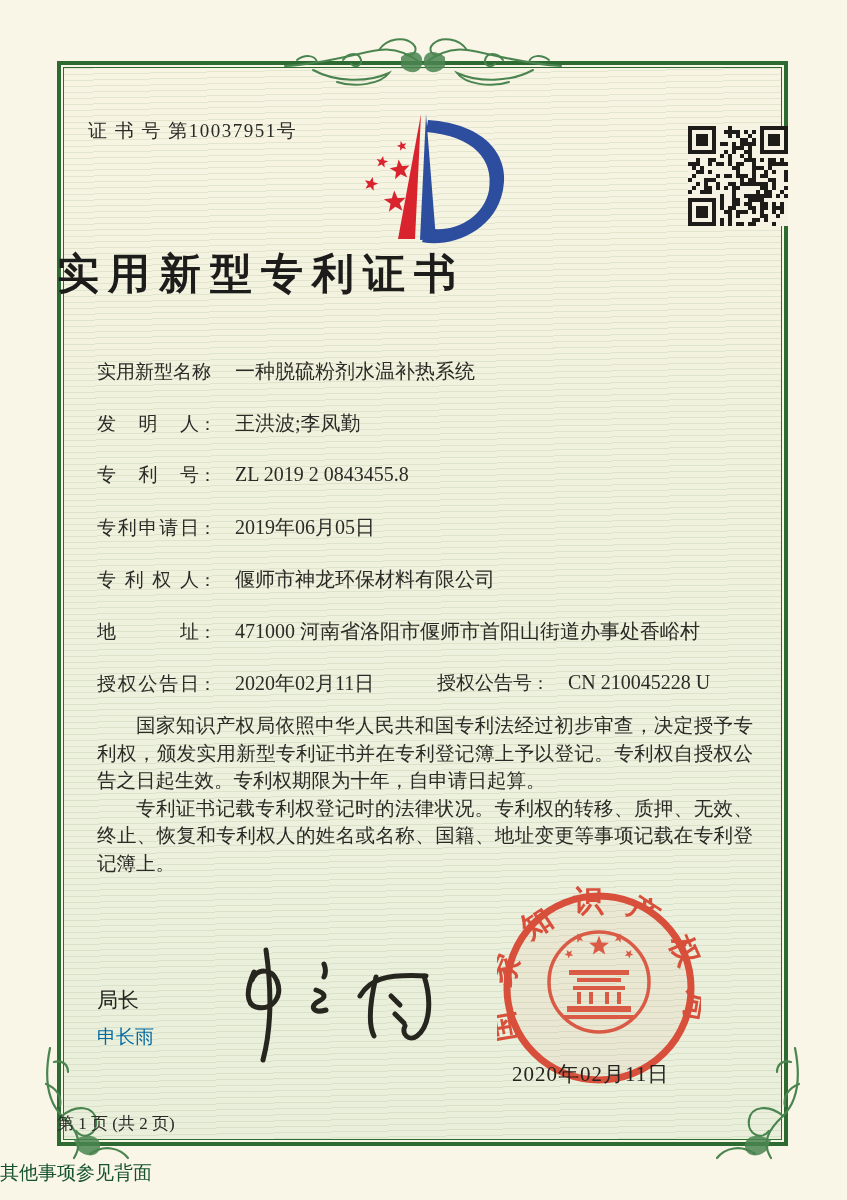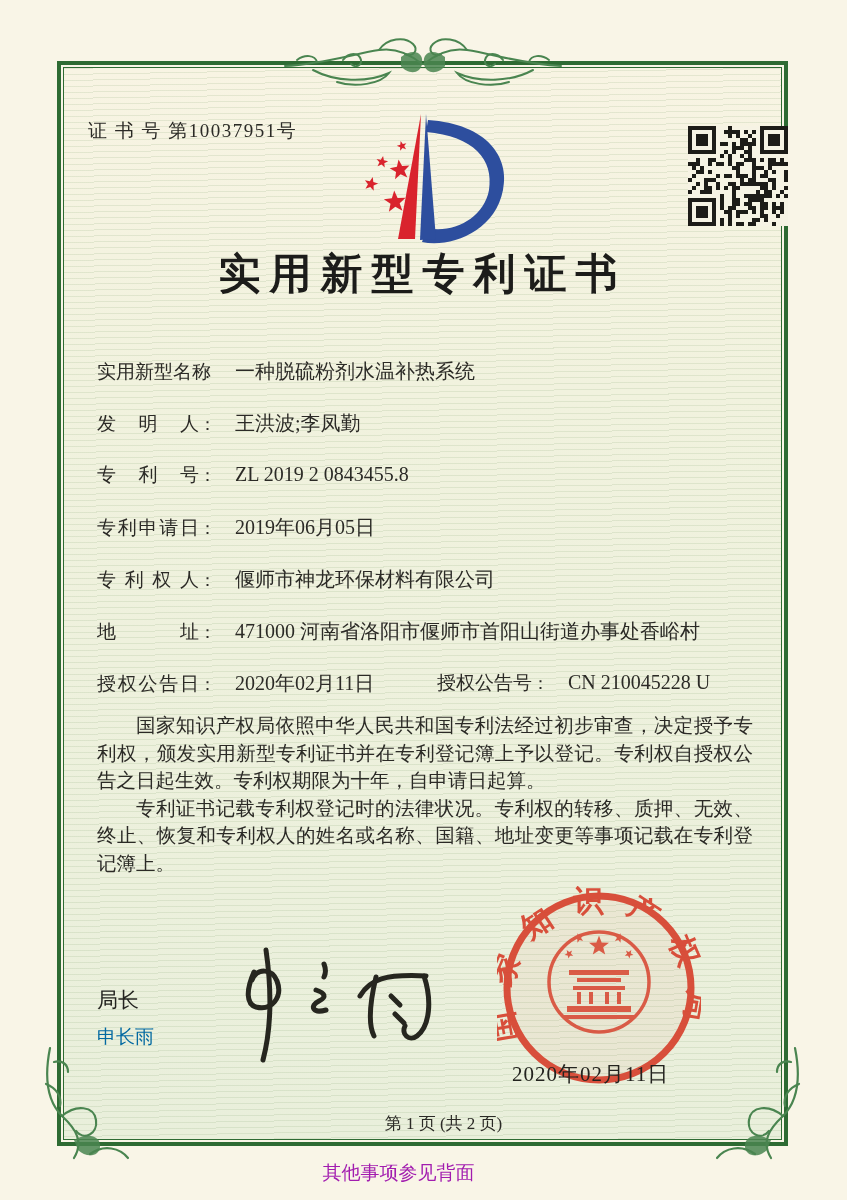--- a/index.html
+++ b/index.html
@@ -15,21 +15,21 @@
     background:
       repeating-linear-gradient(179deg,
         rgba(128,162,110,.17) 0px, rgba(128,162,110,.17) 1px,
         rgba(0,0,0,0) 1px, rgba(0,0,0,0) 6px),
       linear-gradient(180deg,#f8f4e3 0%,#f1f2de 30%,#e9efdb 100%);}
   .orn{position:absolute;pointer-events:none;}
   
   .cert-no{position:absolute;left:88px;top:118px;font-size:19px;letter-spacing:1.5px;}
   .logo{position:absolute;left:336px;top:108px;width:175px;height:140px;}
   .qr{position:absolute;left:688px;top:126px;width:100px;height:100px;}
-  .title{position:absolute;left:57px;top:246px;width:731px;text-align:center;
+  .title{position:absolute;left:57px;top:246px;width:731px;text-align:left;
     font-size:42px;font-weight:bold;letter-spacing:9px;color:#1c1c1a;}
   
   .fields{position:absolute;left:97px;top:358px;width:670px;}
   .field-row{position:relative;height:24px;margin-bottom:28px;white-space:nowrap;}
   .flabel{display:inline-block;width:102px;font-size:19px;
     text-align:justify;text-align-last:justify;vertical-align:baseline;}
   .colon{font-size:17px;}
   .fvalue{font-size:20px;margin-left:19px;}
   .grant-pair{position:absolute;left:340px;top:0;}
   
@@ -38,22 +38,22 @@
   .body-text p{margin:0;text-indent:2em;}
   
   .duty{position:absolute;left:97px;top:986px;font-size:21px;
     font-family:Liberation Mono, monospace;color:#23231f;}
   .duty-name{position:absolute;left:97px;top:1024px;font-size:19px;
     font-family:"Liberation Sans","DejaVu Sans",sans-serif;color:#0369a1;}
   .sig{position:absolute;left:220px;top:938px;width:238px;height:128px;}
   .seal{position:absolute;left:497px;top:886px;width:204px;height:204px;opacity:.93;}
   .seal-date{position:absolute;left:512px;top:1060px;font-size:21px;letter-spacing:1px;color:#23231f;}
   
-  .page-info{position:absolute;left:57px;top:1112px;width:773px;text-align:center;font-size:17px;}
-  .back-note{position:absolute;left:0;top:1160px;width:797px;text-align:center;font-size:19px;color:#a21caf;}
+  .page-info{position:absolute;left:57px;top:1112px;width:773px;font-size:17px;}
+  .back-note{position:absolute;left:0;top:1160px;width:797px;font-size:19px;color:#14532d;}
 </style>
 </head>
 <body>
 
 <div class="page">
 
   <div class="frame">
     <div class="frame-inner"></div>
   </div>
 

